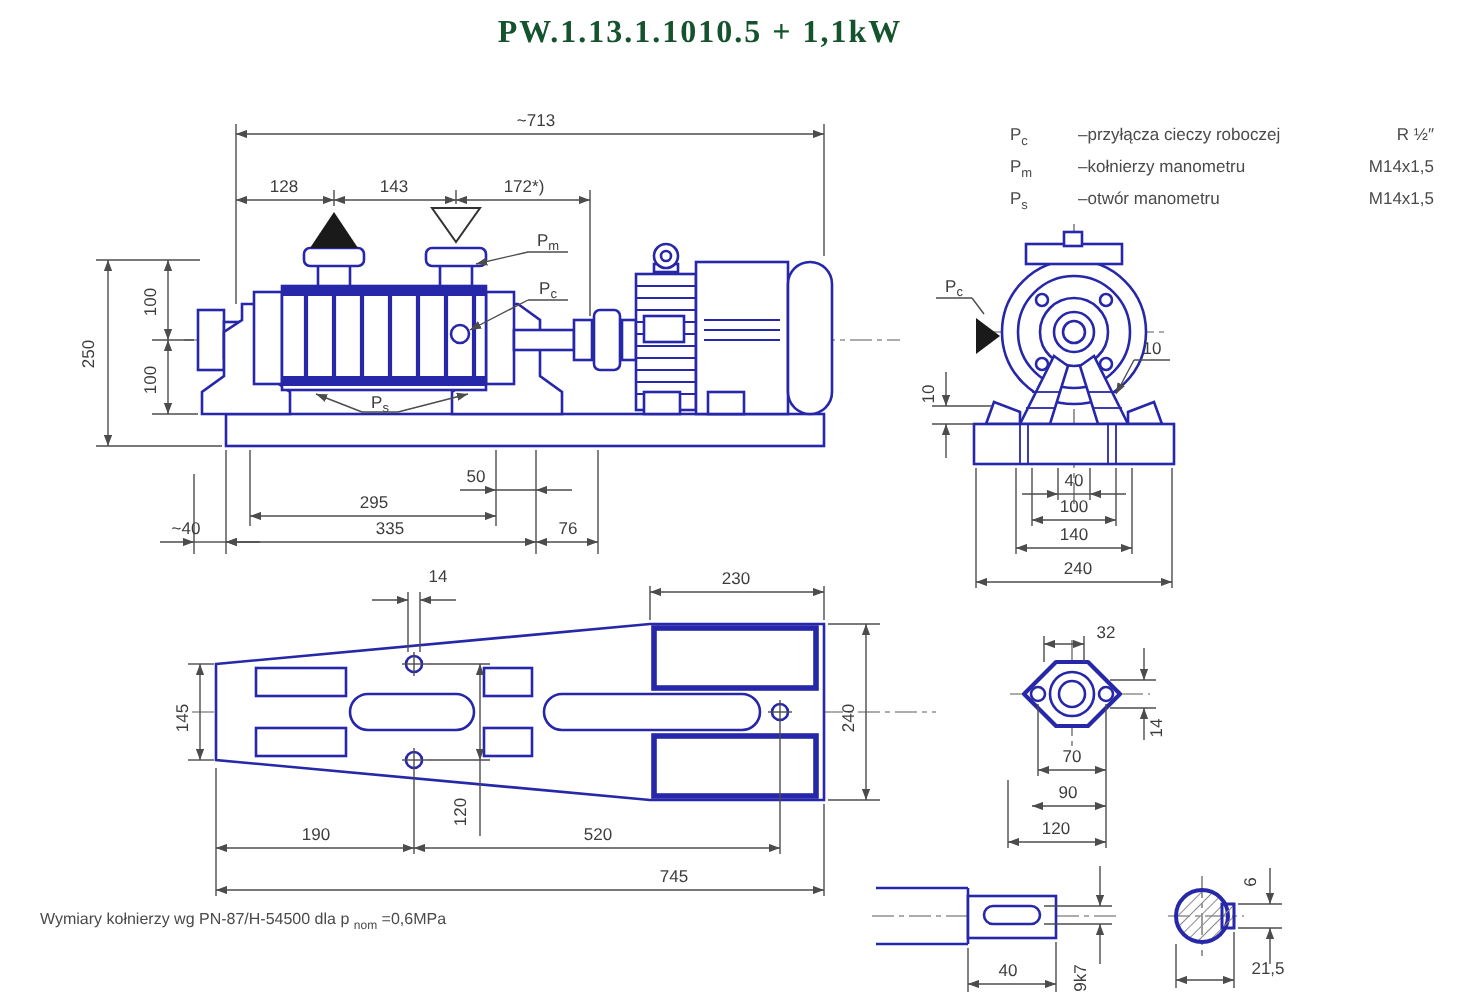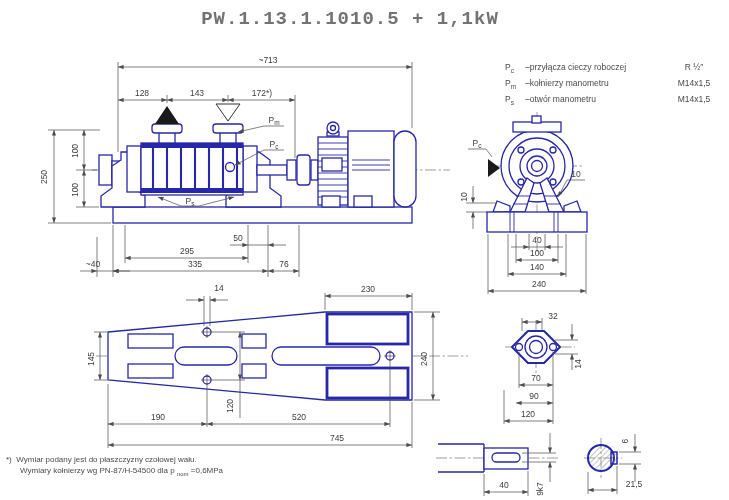--- a/index.html
+++ b/index.html
@@ -1,26 +1,26 @@
 <!DOCTYPE html>
 <html><head>
 <meta charset="utf-8">
 <style>
   html,body{margin:0;padding:0;background:#e8e8e8;}
   .stage{position:relative;width:729px;height:500px;background:#ffffff;overflow:hidden;
          font-family:"Liberation Sans",sans-serif;}
   .title{position:absolute;left:150px;top:8px;width:400px;text-align:center;
-         font-family:Liberation Mono, monospace;font-weight:bold;font-size:19px;
-         letter-spacing:1px;color:#737373;}
+         font-family:Liberation Serif, serif;font-weight:bold;font-size:16px;
+         letter-spacing:1px;color:#14532d;}
   .legend{position:absolute;left:505px;top:62px;width:212px;font-size:8.5px;color:#4a4a4a;}
   .legend-row{display:flex;align-items:baseline;height:16px;}
   .lg-sym{width:20px;}
   .lg-sym sub{font-size:6.5px;}
-  .lg-desc{margin-left:0;}
-  .lg-val{margin-left:auto;text-align:center;width:46px;}
+  .lg-desc{margin-left:14px;}
+  .lg-val{margin-left:auto;text-align:right;width:46px;}
   .footnote{position:absolute;left:6px;top:454px;font-size:8px;color:#4a4a4a;line-height:11px;}
   .fn2{margin-left:14px;}
   .footnote sub{font-size:6px;}
   
   .o{stroke:#2727a9;fill:none;stroke-width:1.3px;}
   .of{stroke:#2727a9;fill:#ffffff;stroke-width:1.3px;}
   .fb{fill:#2727a9;stroke:none;}
   .thick{stroke-width:2.8px;}
   .sw2{stroke-width:2.1px;}
   .thin{stroke-width:0.9px;}
@@ -417,17 +417,16 @@
       <g>
         <line class="d-ln" x1="588" y1="472" x2="588" y2="494"></line>
         <line class="d-ln" x1="617" y1="466" x2="617" y2="494"></line>
         <line class="d-ln" x1="588" y1="490" x2="617" y2="490" marker-start="url(#a)" marker-end="url(#a)"></line>
         <text class="dt" x="634" y="487">21,5</text>
       </g>
     </g>
   </svg>
 
   <div class="footnote">
-    <div><span>*)</span>&nbsp; <span>Wymiar podany jest do płaszczyzny czołowej wału.</span></div>
     <div class="fn2"><span>Wymiary kołnierzy wg PN-87/H-54500 dla p</span>&nbsp;<sub>nom</sub>&nbsp;<span>=0,6MPa</span></div>
   </div>
 
 </div>
 
 </body></html>

